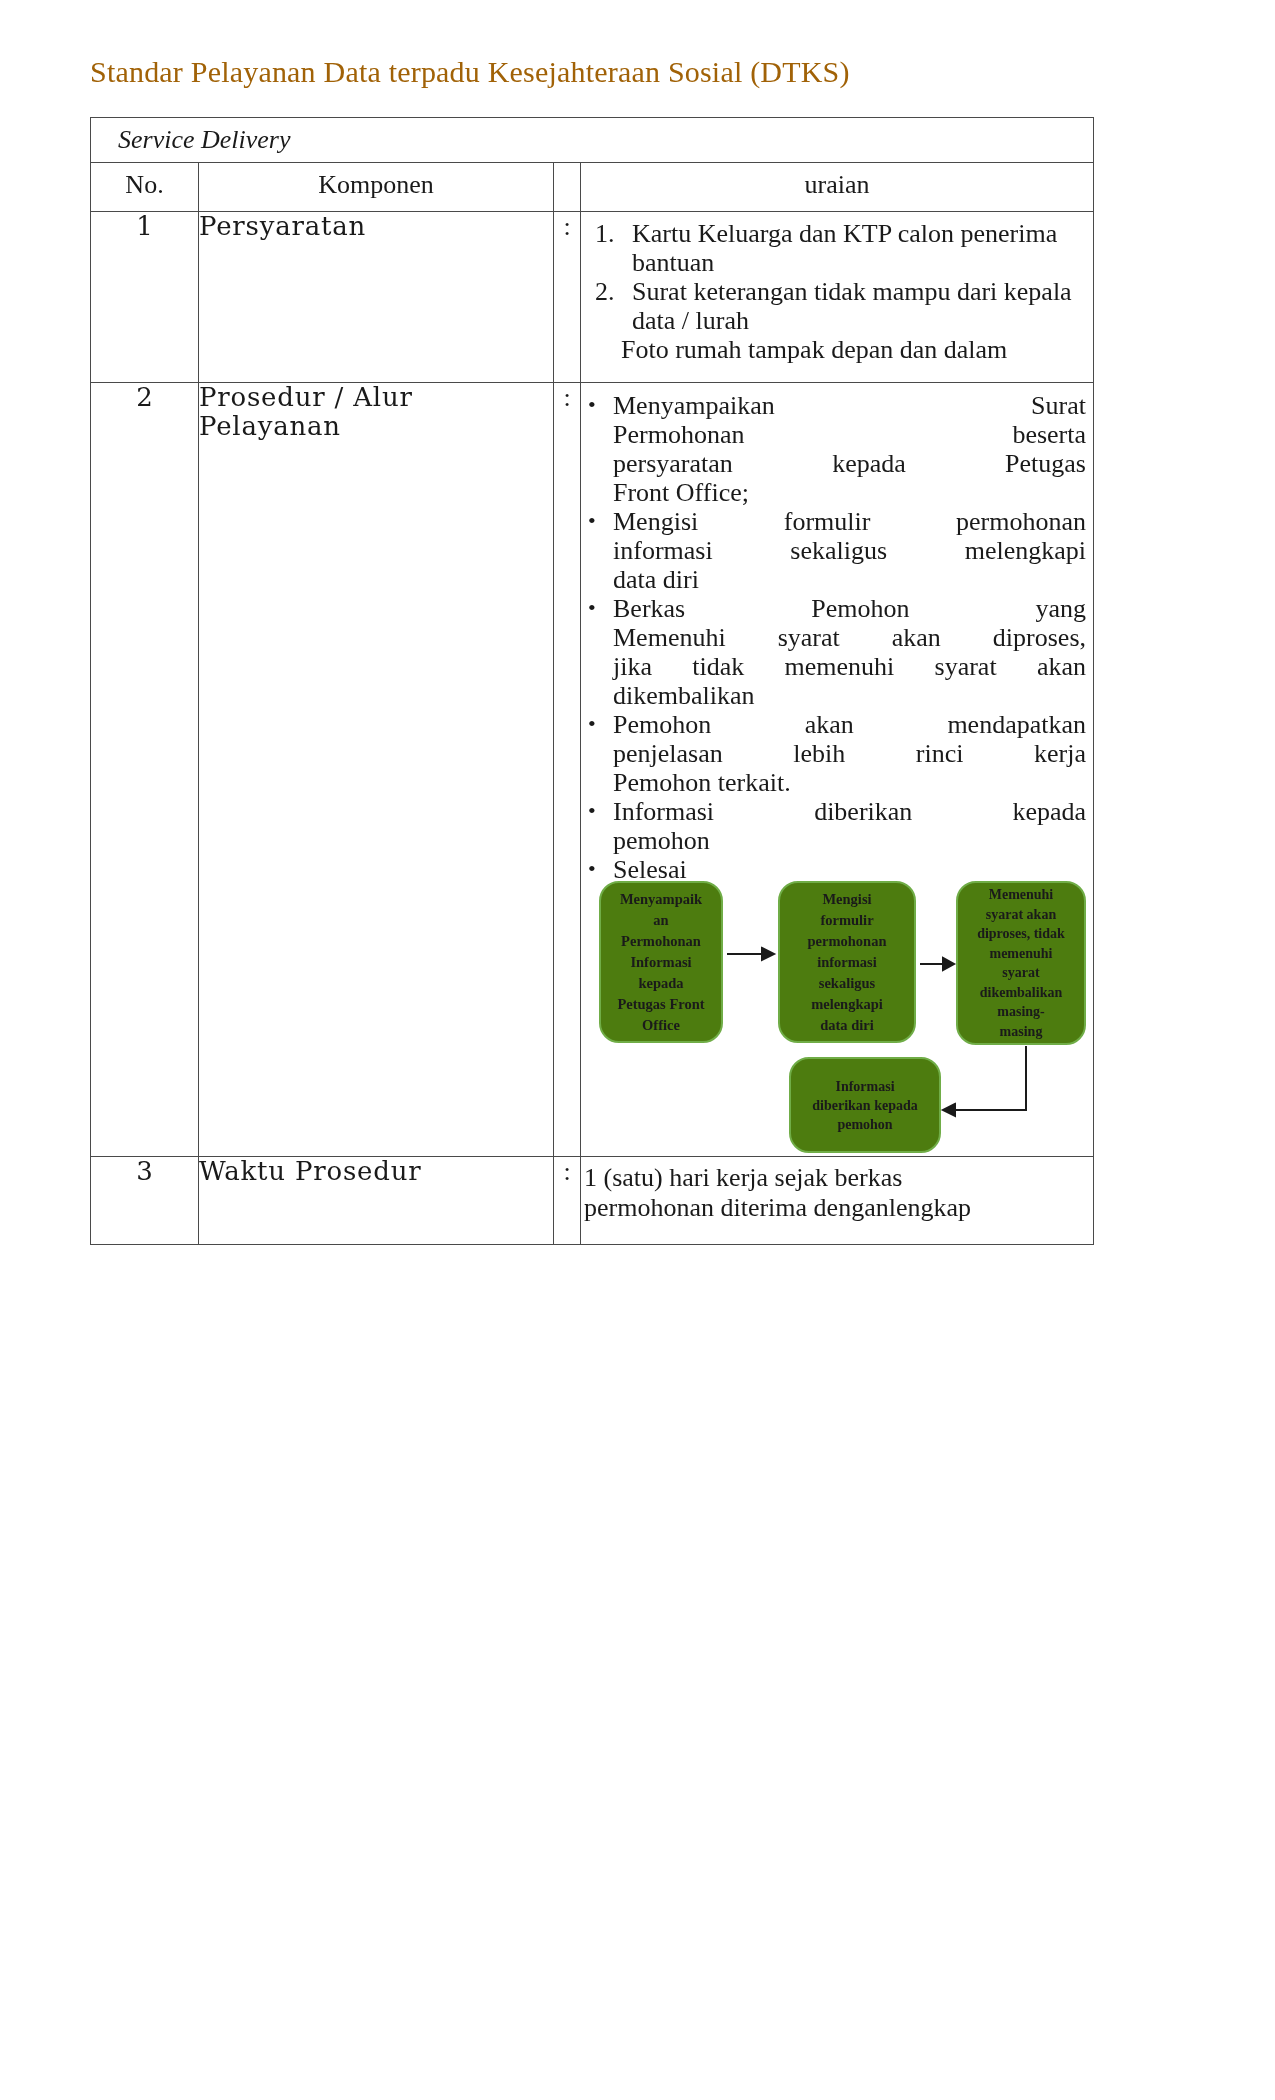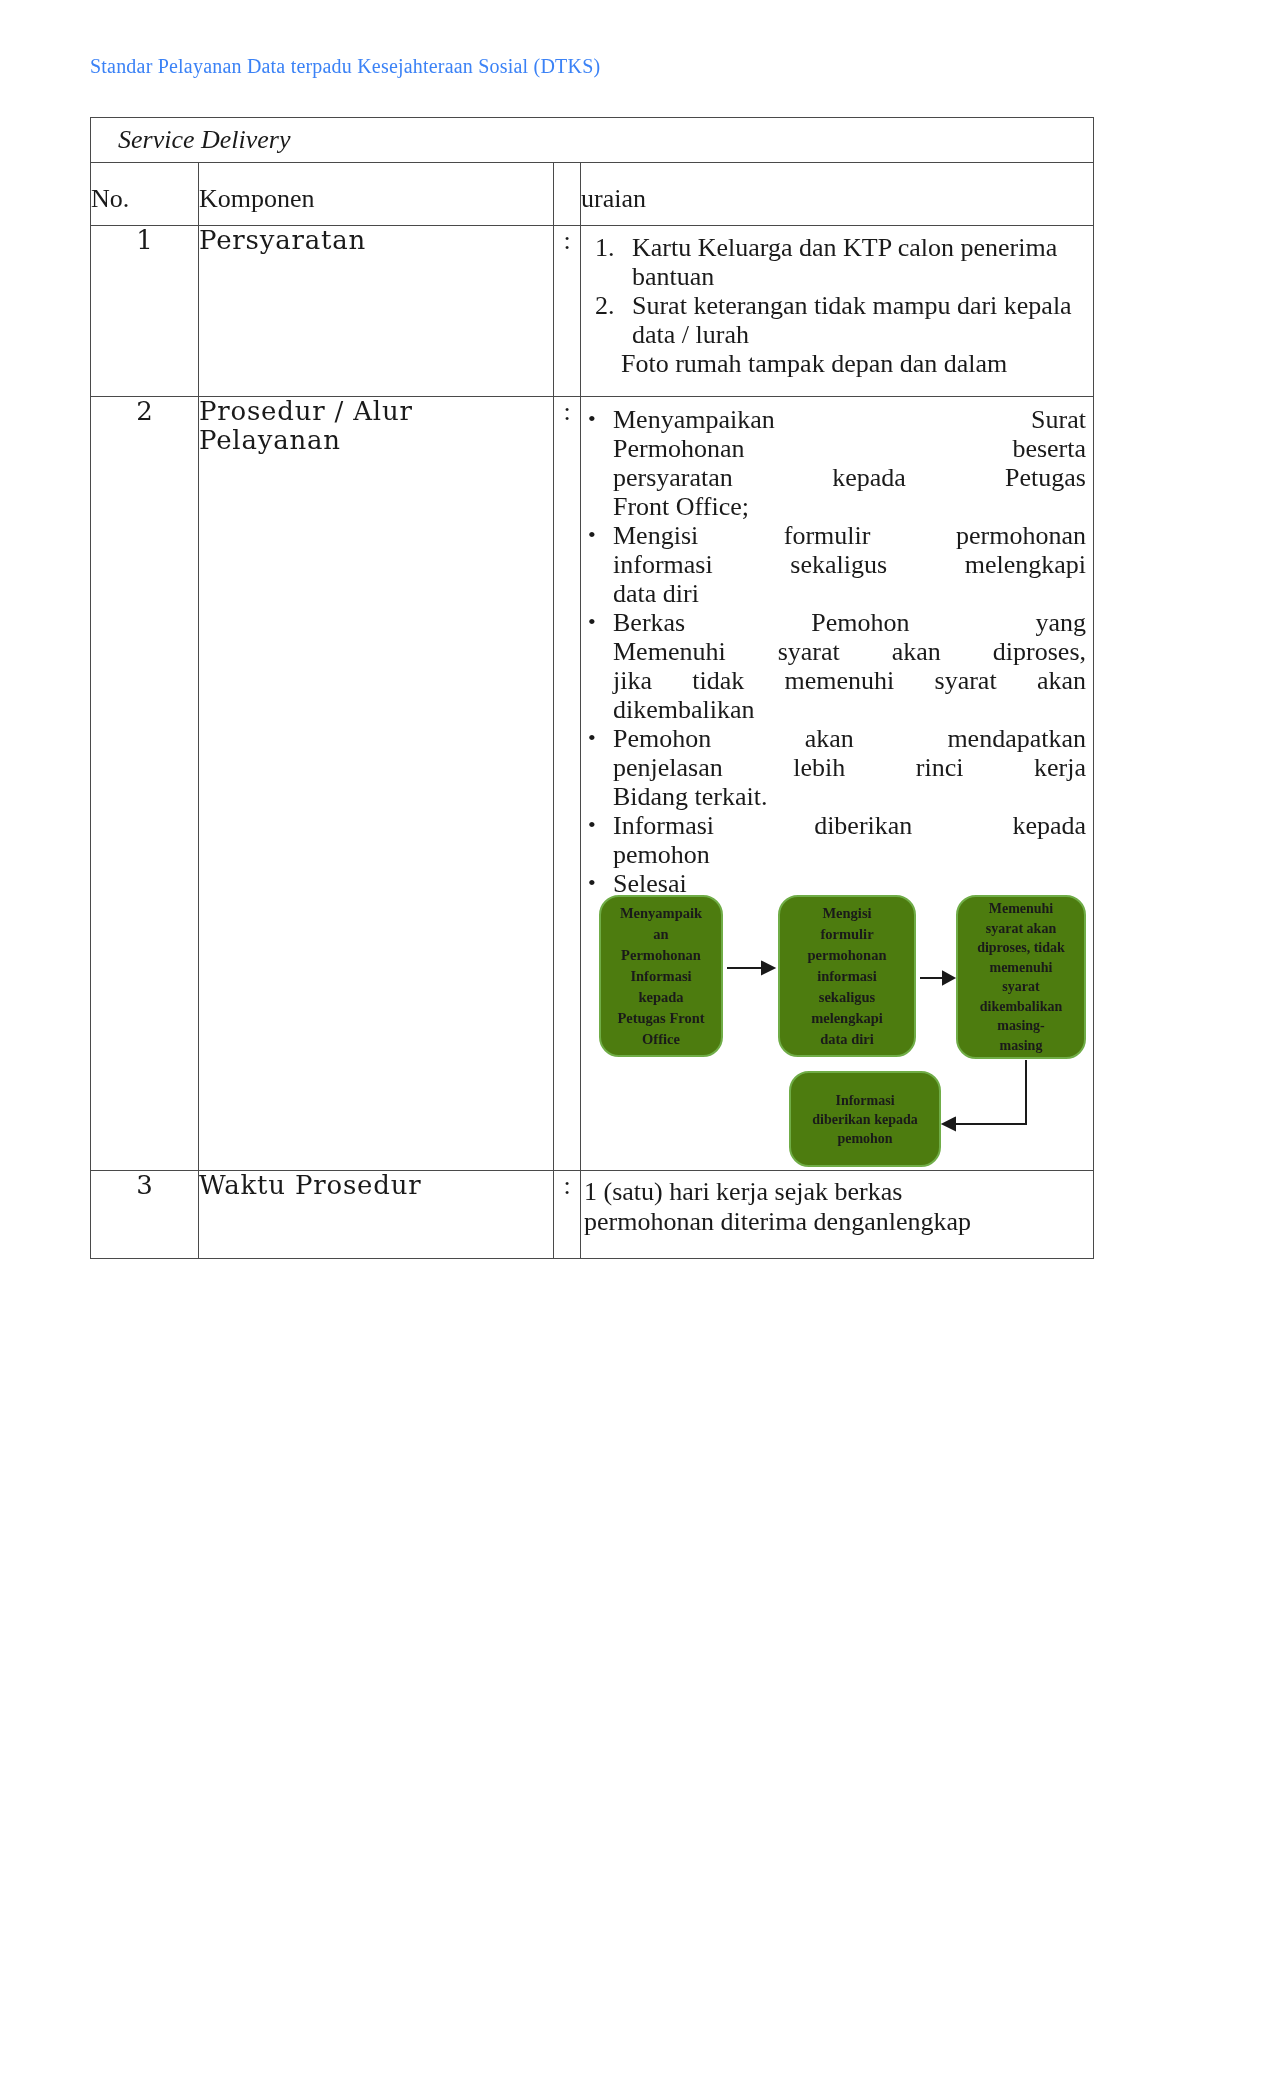--- a/index.html
+++ b/index.html
@@ -1,34 +1,34 @@
 <!DOCTYPE html>
 <html><head>
 <meta charset="utf-8">
 <style>
   html,body { margin:0; padding:0; background:#ffffff; }
   .page {
     position:relative; width:1275px; height:2100px; background:#ffffff;
     font-family:"Liberation Serif", serif; color:#1a1a1a; overflow:hidden;
   }
   .doc-title {
-    position:absolute; left:90px; top:55px; font-size:20px; color:#3b82f6;
+    position:absolute; left:90px; top:55px; font-size:30px; color:#a16207;
     letter-spacing:0.2px;
   }
   table.sp-table {
     position:absolute; left:90px; top:117px; width:1003px;
     border-collapse:collapse; table-layout:fixed;
   }
   table.sp-table td {
     border:1.5px solid #4a4a4a; vertical-align:top; padding:0;
     font-size:26px; line-height:29px;
   }
   td.sd-cell { height:44px; }
   .sd-text { display:block; padding:7px 0 0 27px; font-style:italic; font-size:26px; }
-  tr.head-row td { height:41px; text-align:left; padding-top:21px; font-size:26px; }
+  tr.head-row td { height:41px; text-align:center; padding-top:7px; font-size:26px; }
   td.no-cell {
     text-align:center; padding-top:7px;
     font-family:"DejaVu Serif", serif; font-size:24px;
   }
   td.komp-cell {
     padding:7px 4px 0 14px;
     font-family:"DejaVu Serif", serif; font-size:24px; letter-spacing:0.8px;
   }
   td.colon-cell { text-align:center; padding-top:7px; }
   td.uraian-cell { position:relative; }
@@ -131,21 +131,21 @@
             <span class="b-marker">•</span>
             <div class="bl">Berkas Pemohon yang</div>
             <div class="bl">Memenuhi syarat akan diproses,</div>
             <div class="bl">jika tidak memenuhi syarat akan</div>
             <div class="bl-last">dikembalikan</div>
           </div>
           <div class="b-item">
             <span class="b-marker">•</span>
             <div class="bl">Pemohon akan mendapatkan</div>
             <div class="bl">penjelasan lebih rinci kerja</div>
-            <div class="bl-last">Bidang terkait.</div>
+            <div class="bl-last">Pemohon terkait.</div>
           </div>
           <div class="b-item">
             <span class="b-marker">•</span>
             <div class="bl">Informasi diberikan kepada</div>
             <div class="bl-last">pemohon</div>
           </div>
           <div class="b-item">
             <span class="b-marker">•</span>
             <div class="bl-last">Selesai</div>
           </div>

